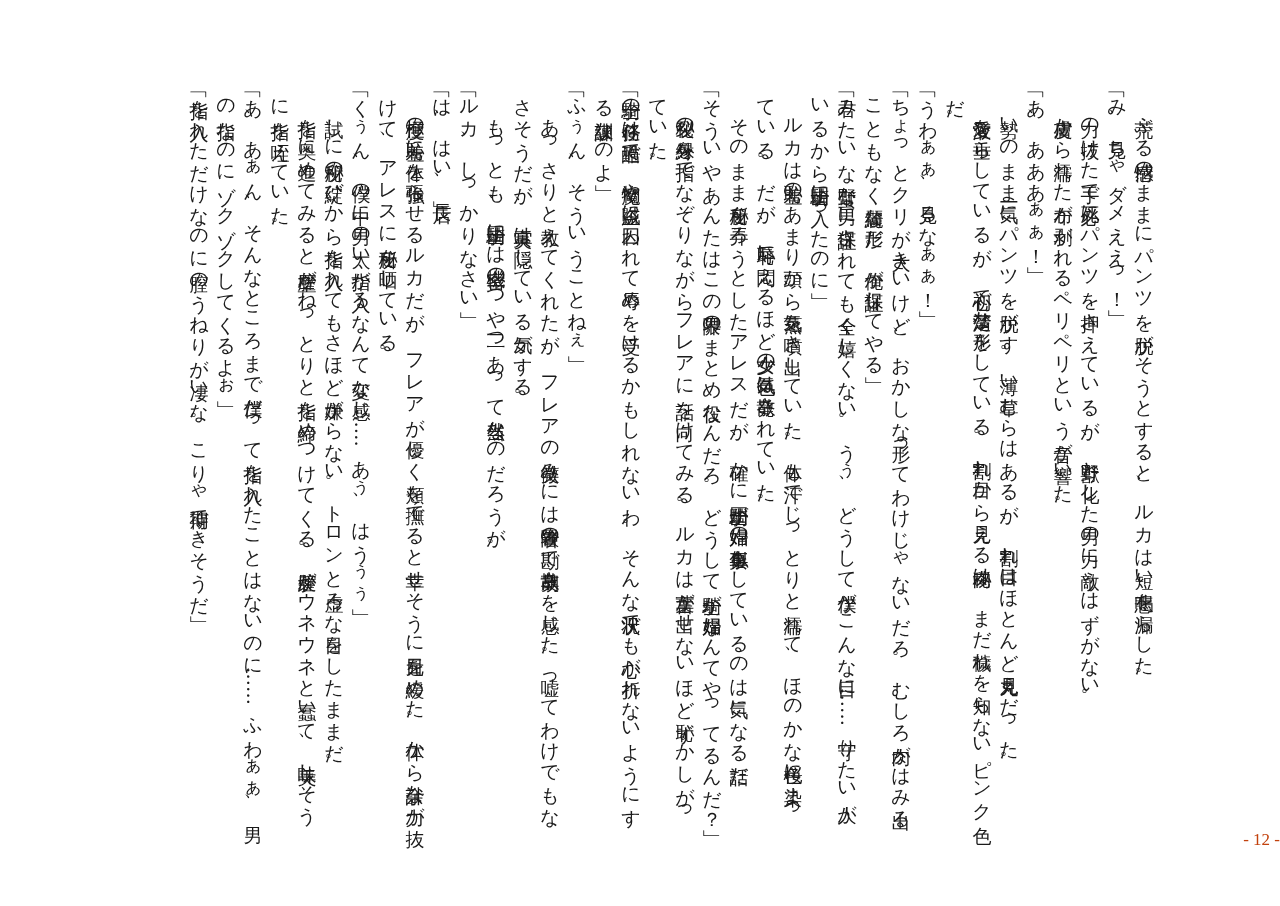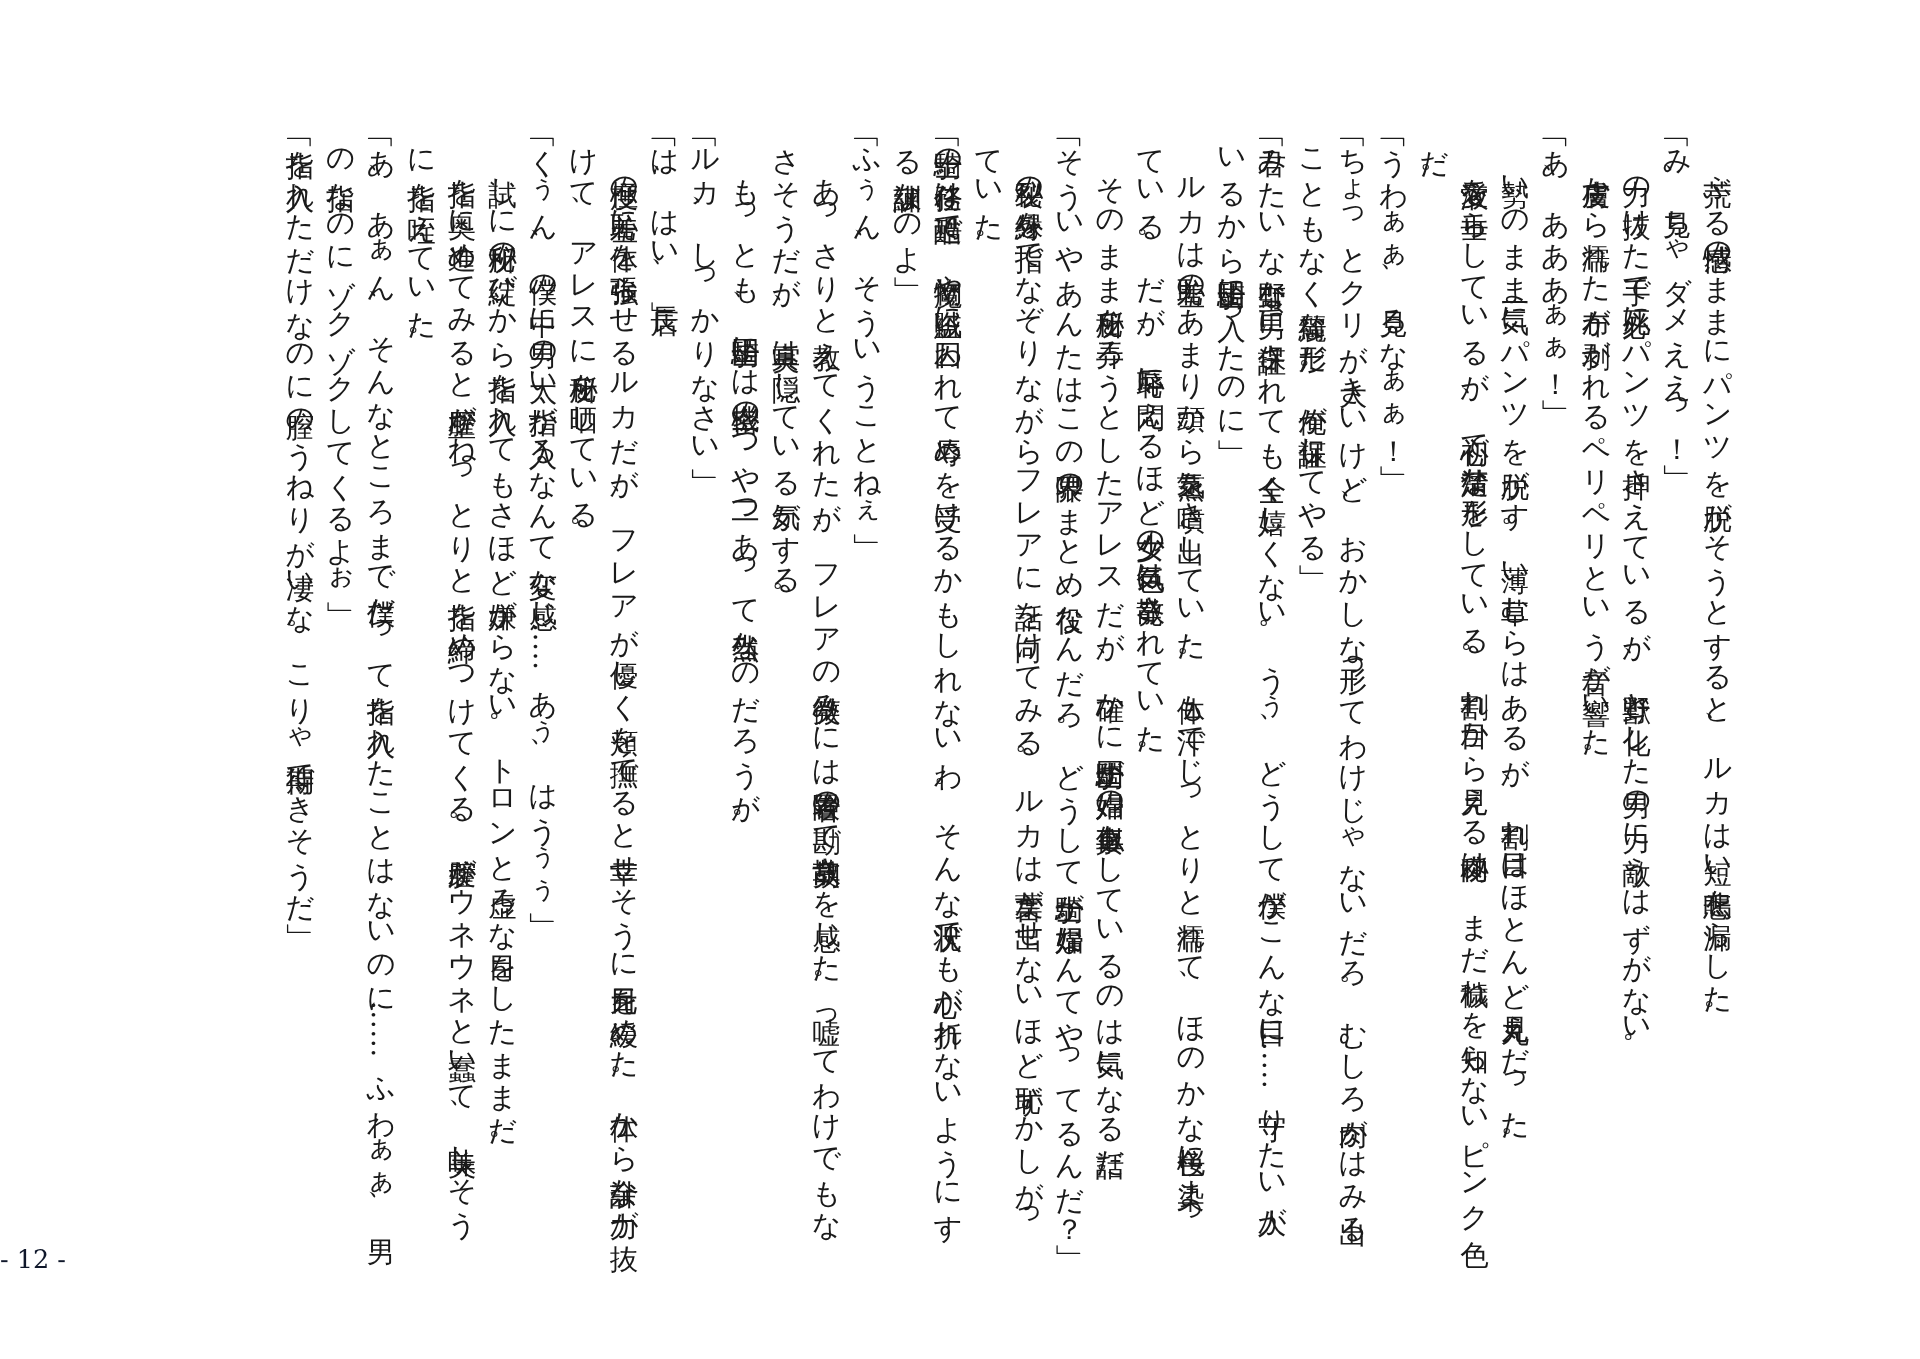--- a/index.html
+++ b/index.html
@@ -34,23 +34,24 @@
     padding: 0;
   }
   .indent {
     text-indent: 1em;
   }
   .page-number {
     position: absolute;
     top: 830px;
     left: 0;
     width: 100%;
-    text-align: left;
+    text-align: right;
     font-size: 17px;
-    color: #0f172a;
+    color: #c2410c;
+    font-family: Liberation Serif, serif;
   }
 </style>
 </head>
 <body>
 
 <main class="page">
 
   <section class="text-block">
     <p class="indent">荒ぶる感情のままにパンツを脱がそうとすると、ルカは短い悲鳴を漏らした。</p>
     <p>「み、見ちゃダメええっ！」</p>

